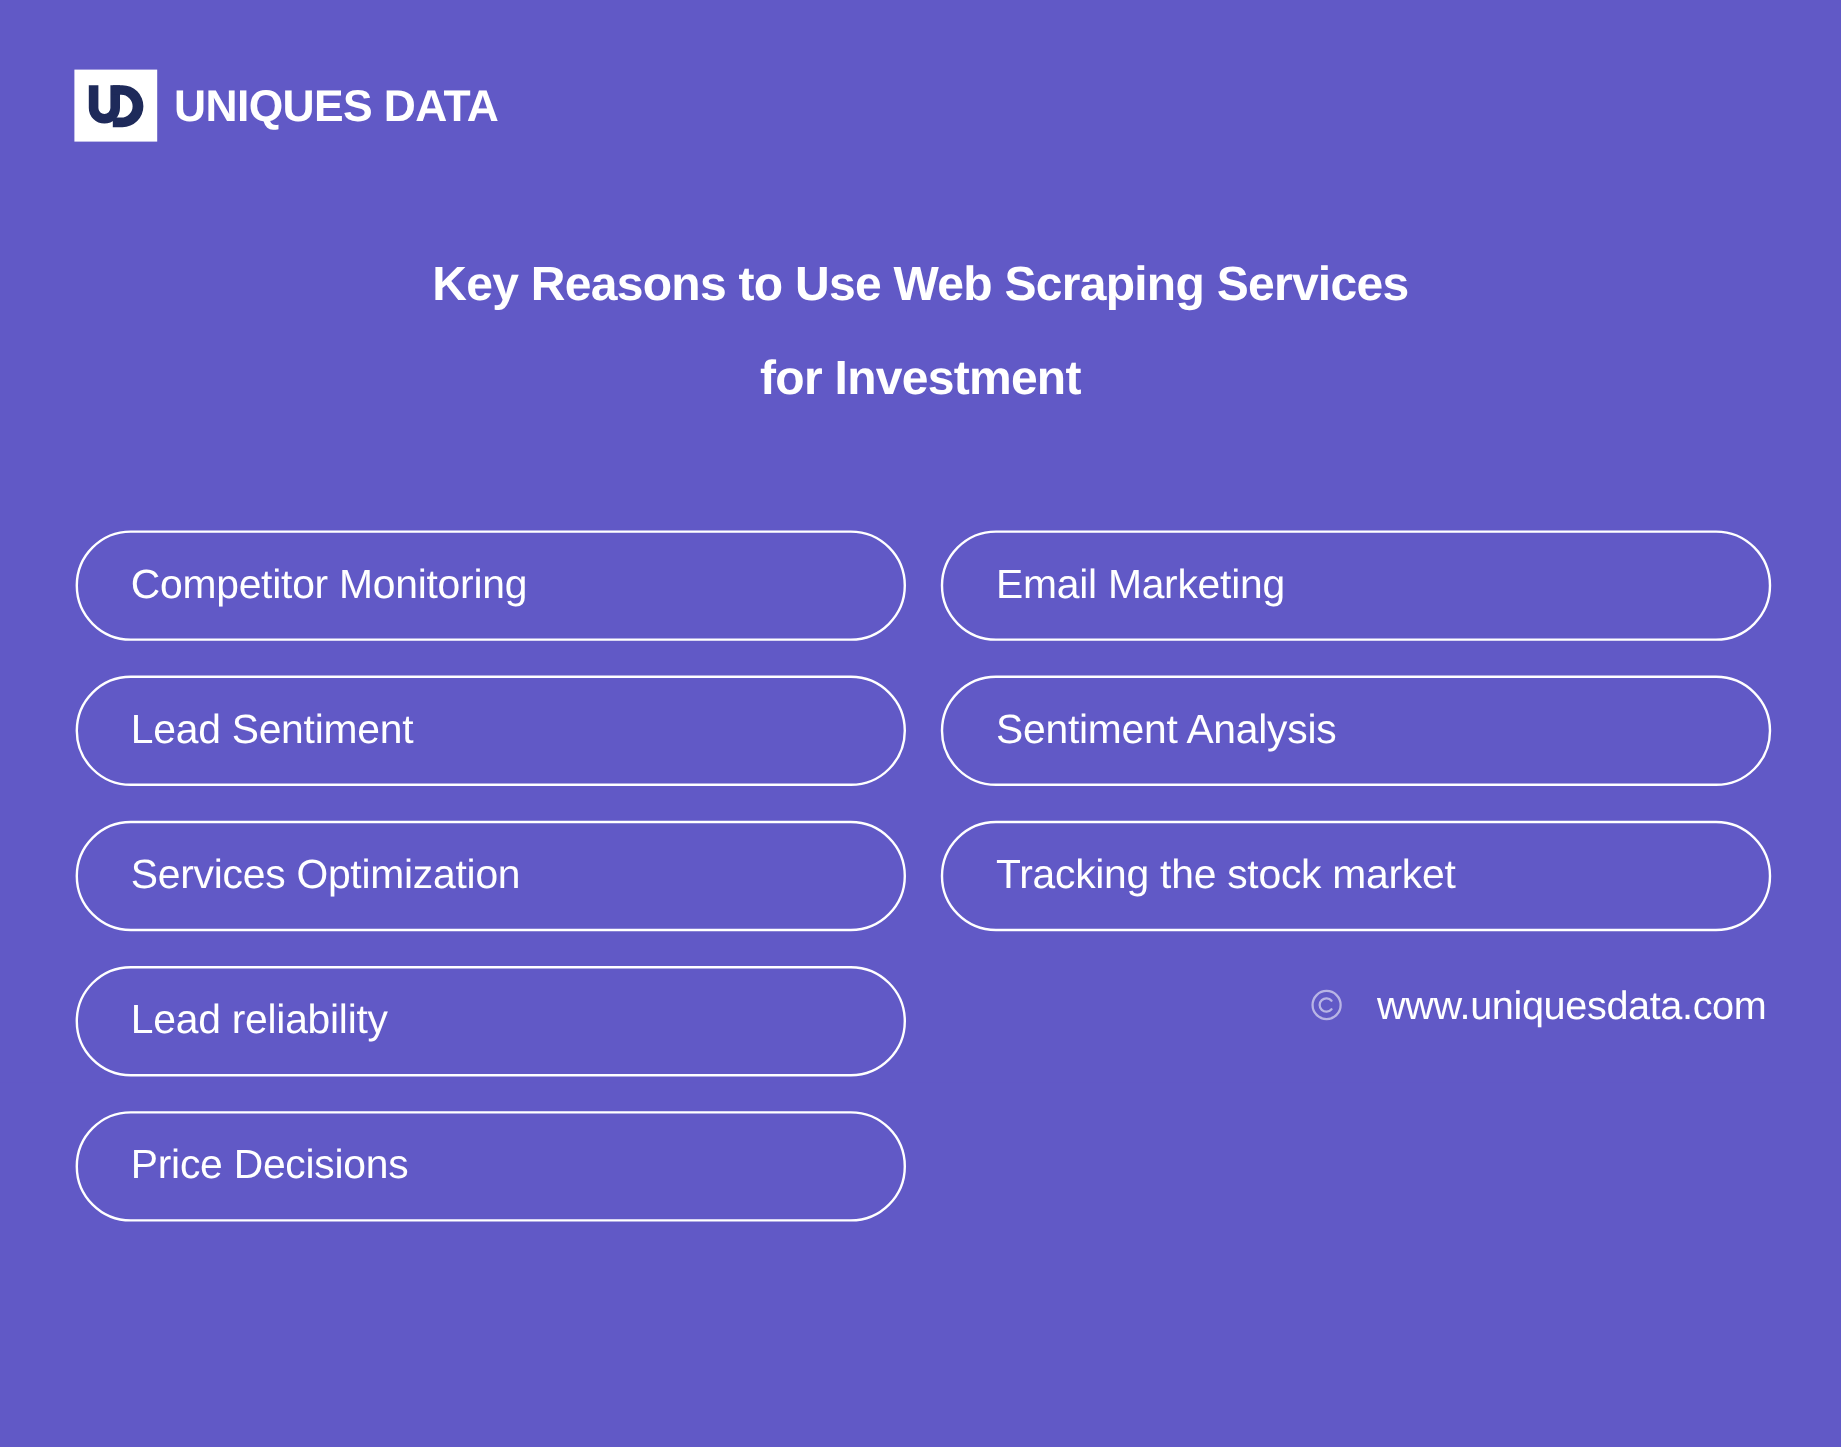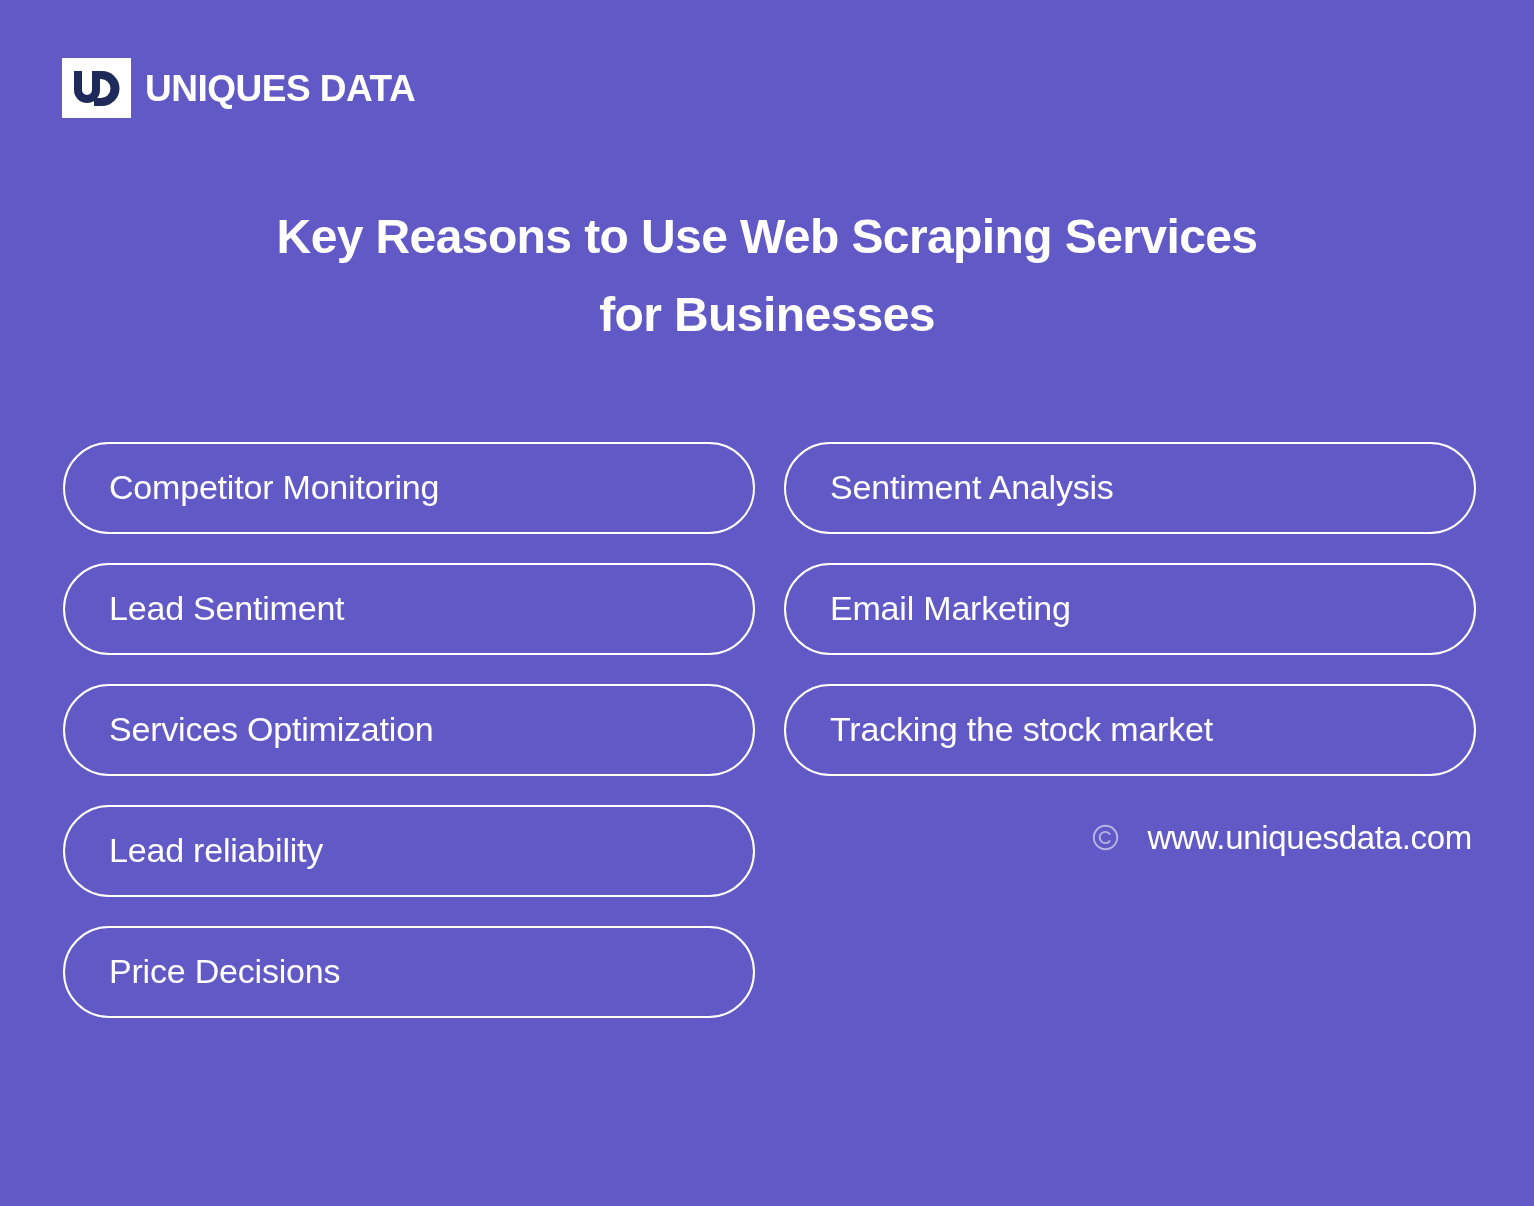--- a/index.html
+++ b/index.html
@@ -58,21 +58,21 @@
   }
 
   
   .headline {
     position: absolute;
     left: 90px;
     top: 198px;
     width: 1354px;
     text-align: center;
     color: #ffffff;
-    font-size: 48px;
+    font-size: 40px;
     font-weight: bold;
     line-height: 78px;
     letter-spacing: -0.6px;
   }
 
   .headline .line { display: block; }
 
   
   .pill-grid {
     position: absolute;
@@ -147,21 +147,21 @@
         <path d="M3 2 L3 21 A13 13 0 0 0 29 21 L29 2 L21 2 L21 21 A5 5 0 0 1 11 21 L11 2 Z" fill="#1e2a5a"></path>
 
         <path d="M23 2 L23 10 L30 10 A9.5 9.5 0 0 1 30 29 L23 29 L23 37 L31 37 A17.5 17.5 0 0 0 31 2 Z" fill="#1e2a5a"></path>
       </svg>
     </div>
     <div class="brand-name">UNIQUES DATA</div>
   </div>
 
   <h1 class="headline">
     <span class="line">Key Reasons to Use Web Scraping Services</span>
-    <span class="line">for Businesses</span>
+    <span class="line">for Investment</span>
   </h1>
 
   <div class="pill-grid">
 
     <div class="pill">
       <span class="pill-label">Competitor Monitoring</span>
     </div>
     <div class="pill">
       <span class="pill-label">Lead Sentiment</span>
     </div>
@@ -169,24 +169,24 @@
       <span class="pill-label">Services Optimization</span>
     </div>
     <div class="pill">
       <span class="pill-label">Lead reliability</span>
     </div>
 
     <div class="pill">
       <span class="pill-label">Price Decisions</span>
     </div>
     <div class="pill">
+      <span class="pill-label">Email Marketing</span>
+    </div>
+    <div class="pill">
       <span class="pill-label">Sentiment Analysis</span>
-    </div>
-    <div class="pill">
-      <span class="pill-label">Email Marketing</span>
     </div>
     <div class="pill">
       <span class="pill-label">Tracking the stock market</span>
     </div>
 
   </div>
 
   <div class="footer">
     <span class="copyright-icon">
       <svg width="27" height="27" viewBox="0 0 27 27" aria-hidden="true">

